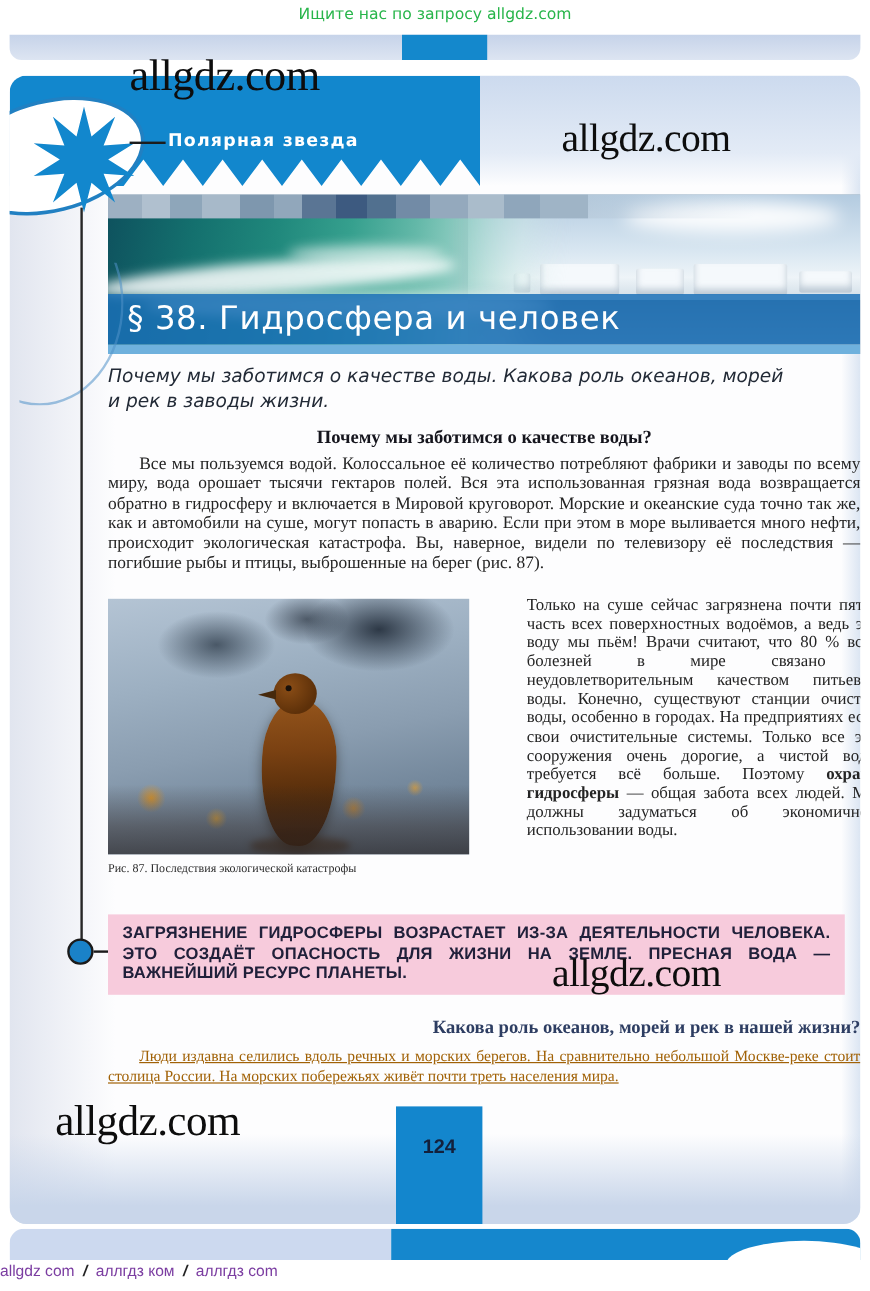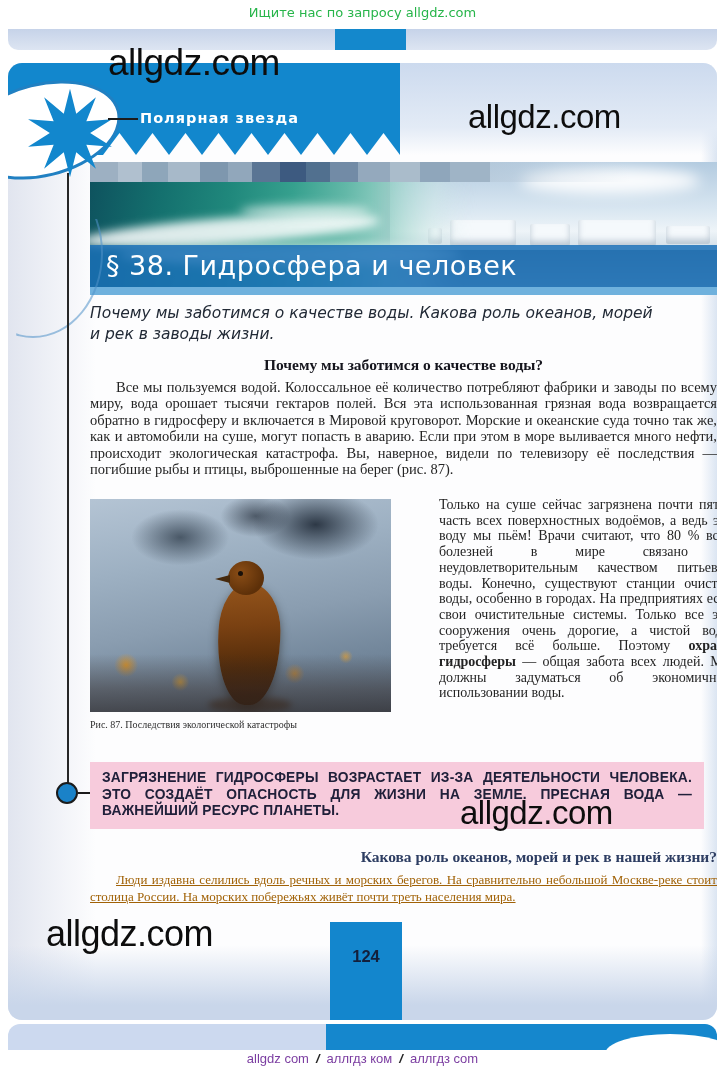--- a/index.html
+++ b/index.html
@@ -137,35 +137,35 @@
     font-weight:bold; font-size:15.5px; color:#2d3d62; z-index:4; }
   .para2 { position:absolute; left:82px; top:809px; width:627px; font-size:13px; line-height:16.6px;
     color:#a16207; text-align:justify; text-indent:26px; z-index:4;text-decoration:underline; }
 
   .pagenum-col { position:absolute; left:322px; top:859px; width:72px; height:98px; background:#1386cd;
     z-index:5; text-align:center; }
   .pagenum { font-family:"Liberation Sans", sans-serif; font-weight:bold; font-size:16.5px;
     color:#13203c; margin-top:25px; }
 
   
-  .wm { position:absolute; z-index:50; font-family:Liberation Sans, sans-serif; font-weight:400;
+  .wm { position:absolute; z-index:50; font-family:Liberation Serif, serif; font-weight:400;
     color:#0d0d0d; letter-spacing:-.5px; white-space:nowrap; }
   .wm1 { left:108px; top:42px;  font-size:37px; }
   .wm2 { left:468px; top:98px;  font-size:33px; }
   .wm3 { left:460px; top:794px; font-size:33px; }
   .wm4 { left:46px;  top:913px; font-size:36px; }
 
   
   .next-strip { position:absolute; left:8px; top:1024px; width:709px; height:26px;
     border-radius:12px 12px 0 0; overflow:hidden; }
   .next-left  { position:absolute; left:0; top:0; width:318px; height:100%; background:#ccd9ef; }
   .next-right { position:absolute; left:318px; right:0; top:0; height:100%; background:#1587cd; }
   .next-swoosh{ position:absolute; right:-18px; top:10px; width:130px; height:40px; background:#ffffff;
     border-radius:50%; }
-  .site-footer { position:absolute; left:0; top:1051px; width:725px; text-align:center;
+  .site-footer { position:absolute; left:0; top:1051px; width:725px; 
     font-family:"Liberation Sans", sans-serif; font-size:13px; }
   .footer-link { color:#7b3da1; text-decoration:none; }
   .footer-sep  { color:#222222; font-weight:bold; font-style:italic; margin:0 7px; }
 </style>
 </head>
 <body>
 
 <div class="promo-banner">Ищите нас по запросу allgdz.com</div>
 
 <div class="prev-strip">

